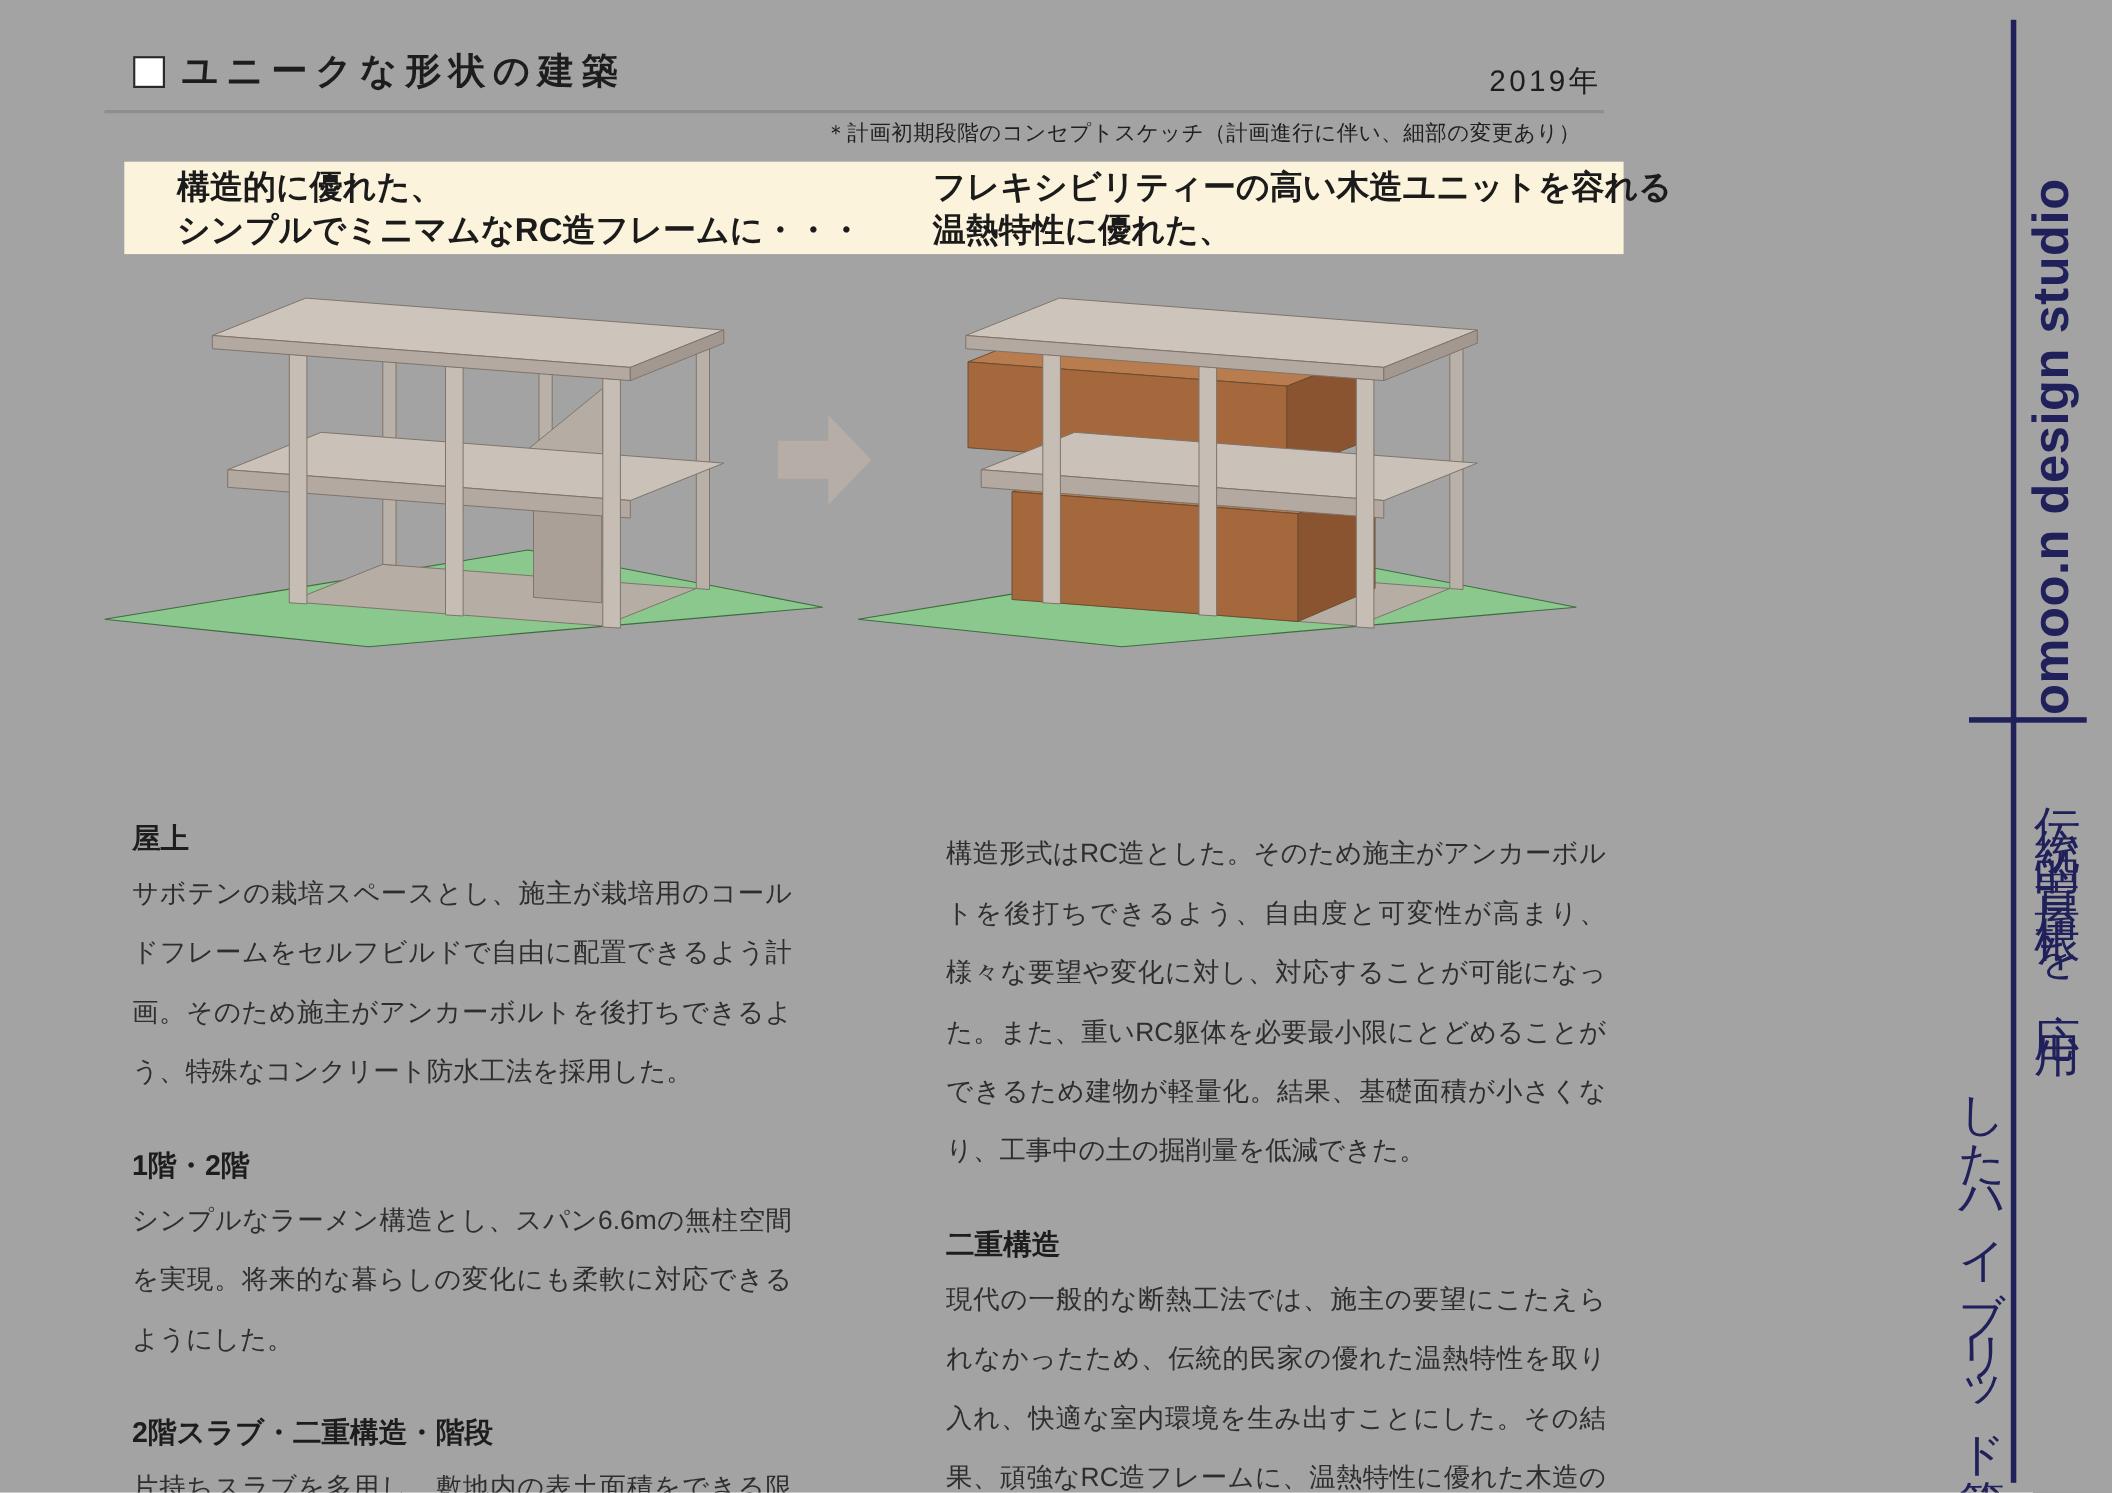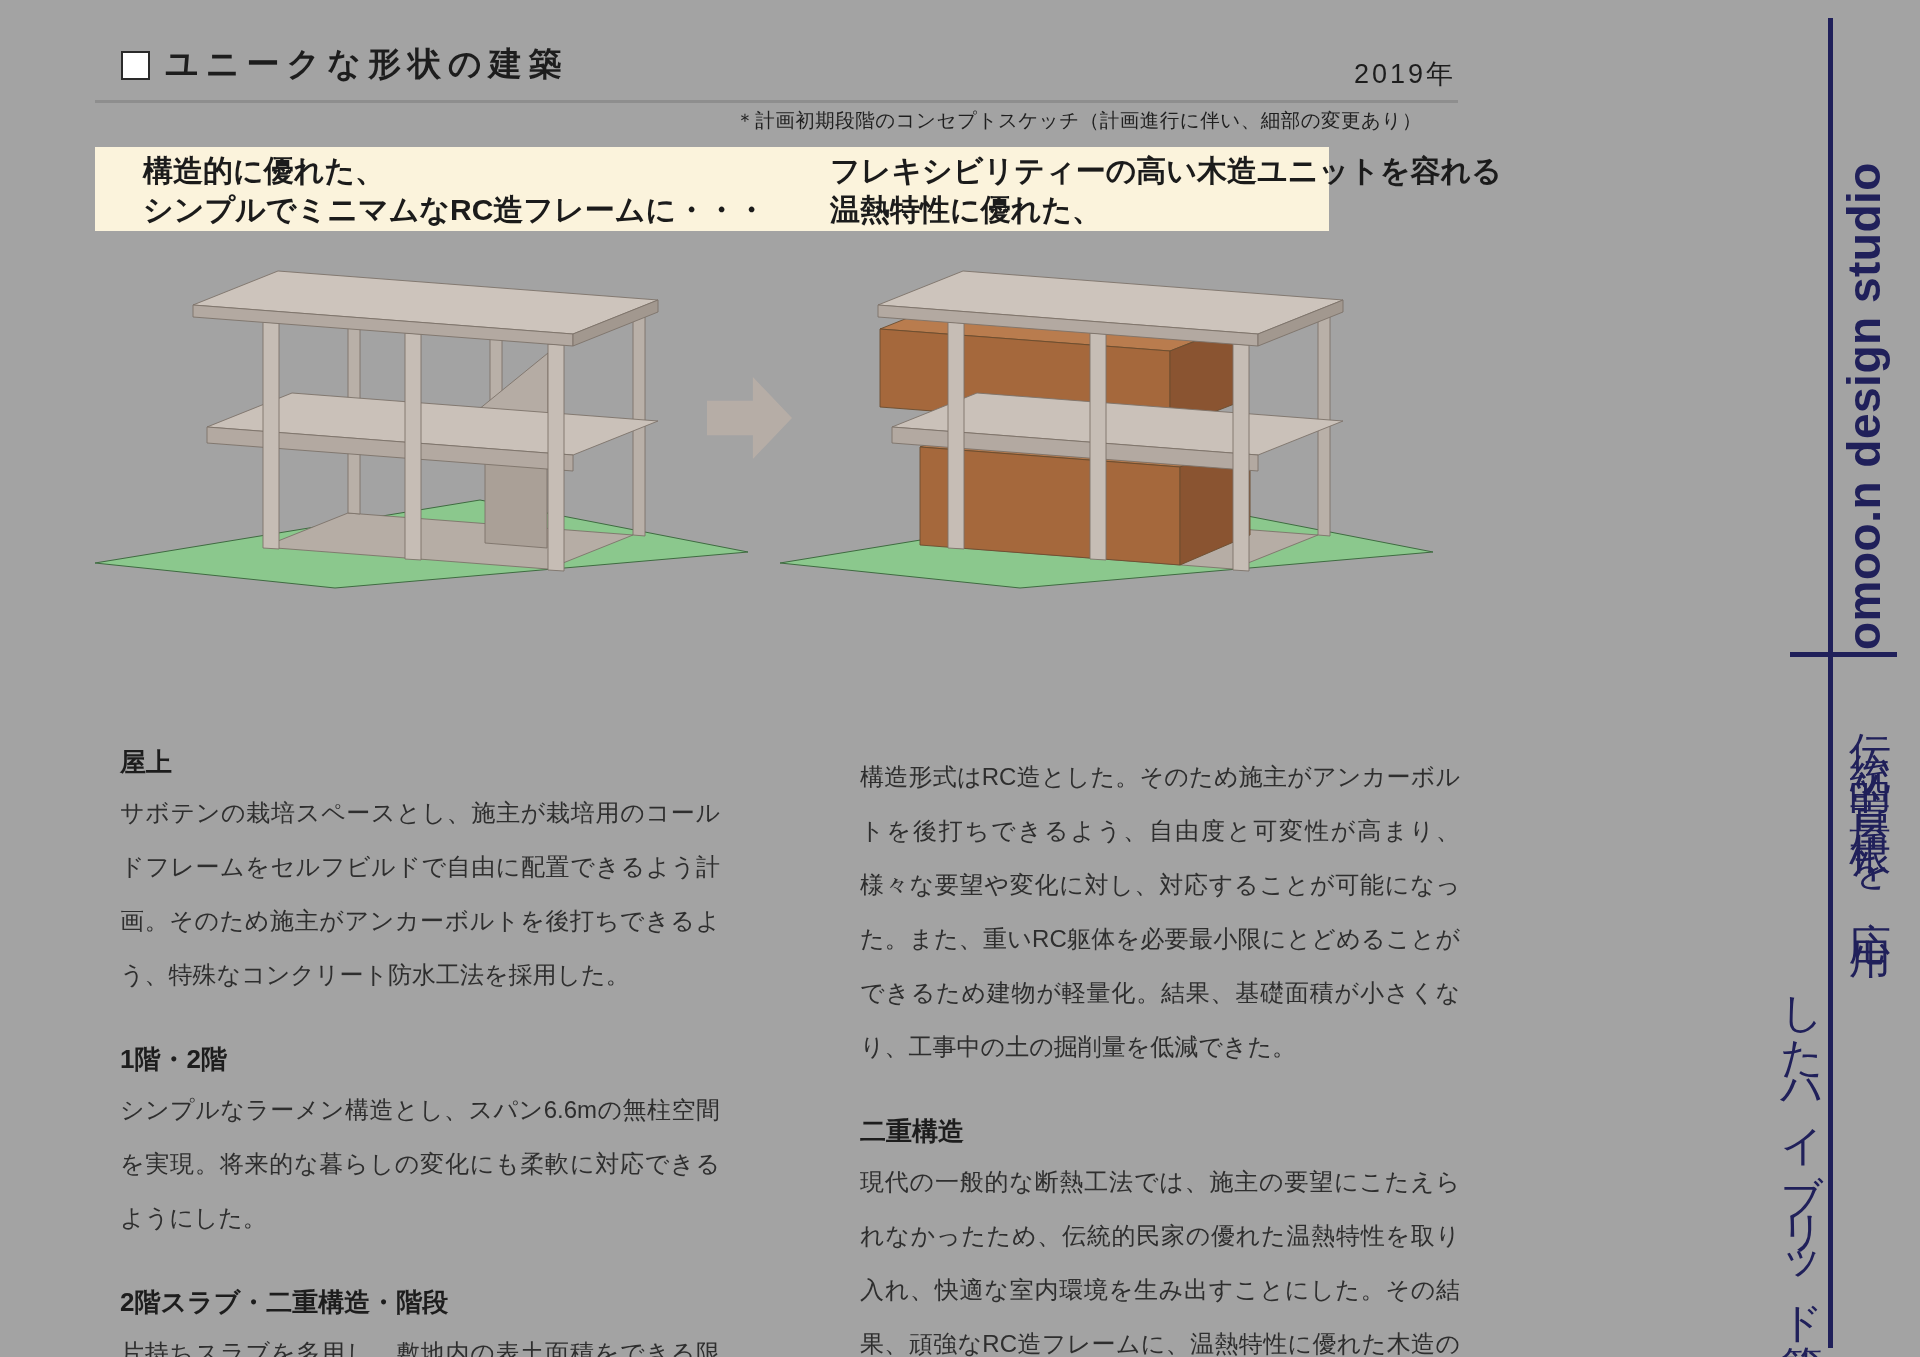--- a/index.html
+++ b/index.html
@@ -4,24 +4,24 @@
 <style>
   html,body{margin:0;padding:0;background:#ffffff;}
   #page{position:relative;width:1920px;height:1357px;background:#a3a3a3;overflow:hidden;
         font-family:Liberation Sans, sans-serif;color:#2e2e2e;}
 
   
   .checkbox{position:absolute;left:121px;top:51px;width:25px;height:25px;border:2px solid #2a2a2a;background:#fff;}
   .page-title{position:absolute;left:165px;top:42px;font-size:33px;font-weight:bold;color:#1d1d1d;letter-spacing:7px;white-space:nowrap;}
   .year{position:absolute;right:464px;top:56px;font-size:27px;color:#1d1d1d;letter-spacing:3px;}
   .rule-h{position:absolute;left:95px;top:100px;width:1363px;height:3px;background:#8e8e8e;}
-  .note{position:absolute;right:498px;top:107px;font-size:19.5px;color:#1f1f1f;letter-spacing:0.5px;}
+  .note{position:absolute;right:483px;top:107px;font-size:19.5px;color:#1f1f1f;letter-spacing:0.5px;}
 
   
-  .banner{position:absolute;left:95px;top:147px;width:1234px;height:84px;}
+  .banner{position:absolute;left:113px;top:147px;width:1363px;height:84px;}
   .banner-heading{position:absolute;top:4px;font-size:30px;font-weight:bold;color:#1b1b1b;line-height:39px;white-space:nowrap;}
   .banner-heading.left{left:48px;}
   .banner-heading.right{left:735px;}
 
   
   .figure{position:absolute;top:233px;width:660px;height:360px;}
   .figure.left{left:95px;}
   .figure.right{left:780px;}
   .arrow{position:absolute;left:707px;top:377px;width:85px;height:82px;background:#b6ada6;z-index:5;
          clip-path:polygon(0 29%,54% 29%,54% 0,100% 50%,54% 100%,54% 71%,0 71%);}

